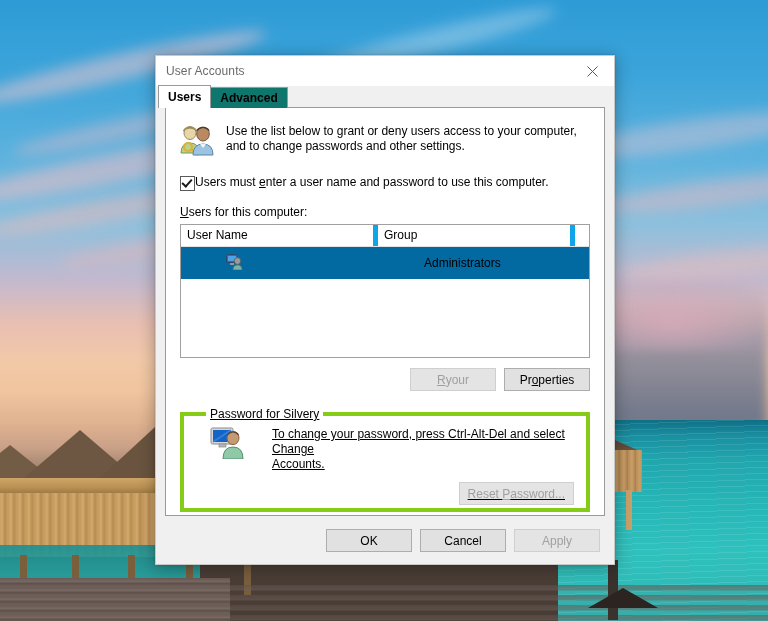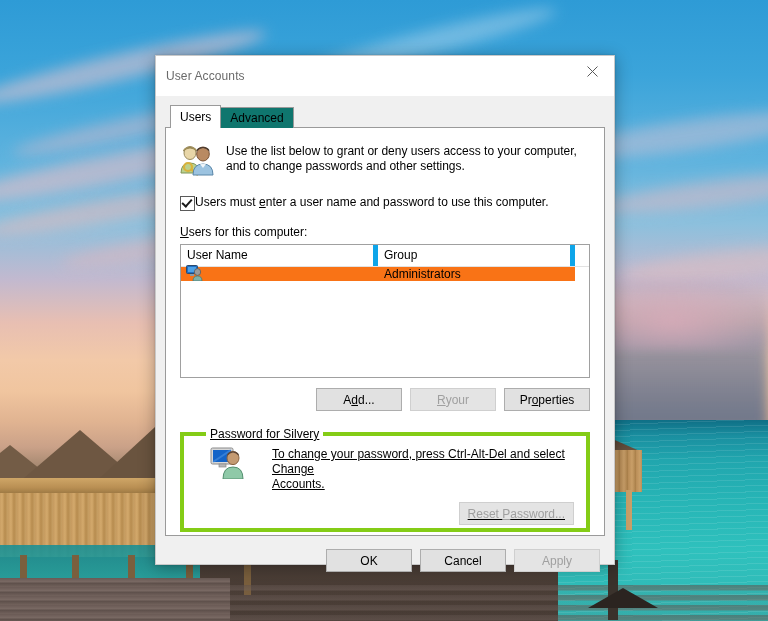--- a/index.html
+++ b/index.html
@@ -140,21 +140,21 @@
     position: absolute;
     left: 155px; top: 55px;
     width: 458px; height: 508px;
     background: #f0f0f0;
     border: 1px solid #c8c8c8;
     box-shadow: 0 3px 16px rgba(0,0,0,.32), 0 0 2px rgba(0,0,0,.18);
     font-size: 12px;
     color: #000;
   }
   .titlebar {
-    height: 40px;
+    height: 30px;
     background: #ffffff;
     display: flex;
     align-items: center;
     position: relative;
   }
   .title-text {
     font-size: 12px;
     color: #6a6a6a;
     padding-left: 10px;
     letter-spacing: .1px;
@@ -164,24 +164,25 @@
     width: 44px; height: 30px;
     display: flex; align-items: center; justify-content: center;
     cursor: default;
   }
   .close-btn svg { display:block; }
 
   
   .tabstrip {
     display: flex;
     align-items: flex-end;
-    height: 32px;
-    padding-left: 14px;
+    height: 22px;
+    padding-left: 2px;
     position: relative;
     z-index: 2;
+    font-weight: bold;
   }
   .tab {
     height: 20px;
     line-height: 20px;
     padding: 0 9px;
     font-size: 12px;
     border: 1px solid #9a9a9a;
     border-bottom: none;
     background: #0f766e;
     margin-right: -1px;
@@ -263,24 +264,25 @@
     line-height: 21px;
     padding-left: 6px;
     border-right: 5px solid #0ea5e9;
     box-sizing: border-box;
   }
   .lb-col.c-user { width: 197px; }
   .lb-col.c-group { width: 197px; }
   .lb-col.c-rest  { flex: 1; border-right: none; }
   .lb-row {
     display: flex;
-    height: 14px;
+    height: 32px;
     align-items: center;
-    background: #f97316;
+    background: #0369a1;
     width: 394px;
+    padding-left: 40px;
   }
   .lb-cell {
     font-size: 12px;
     box-sizing: border-box;
     display: flex;
     align-items: center;
     height: 22px;
   }
   .lb-cell.c-user { width: 197px; padding-left: 5px; }
   .lb-cell.c-group { width: 197px; padding-left: 6px; }
@@ -462,21 +464,20 @@
                 <path d="M7 17 q0 -5 4.5 -5 q4.5 0 4.5 5 z" fill="#7fb0a8" stroke="#4a7a74" stroke-width="0.8"></path>
               </svg>
             </span>
             <span></span>
           </div>
           <div class="lb-cell c-group">Administrators</div>
         </div>
       </div>
 
       <div class="btnrow">
-        <button class="btn"><span>A</span><u>d</u><span>d...</span></button>
         <button class="btn disabled" disabled=""><span></span><u>R</u><span>your</span></button>
         <button class="btn"><span>Pr</span><u>o</u><span>perties</span></button>
       </div>
 
       <fieldset class="groupbox">
         <legend>Password for Silvery</legend>
         <div class="gb-body">
           <span class="icon">
             <svg width="36" height="34" viewBox="0 0 36 34">
               <rect x="1" y="3" width="22" height="16" rx="1.5" fill="#d8d8d8" stroke="#8a8a8a" stroke-width="1"></rect>

